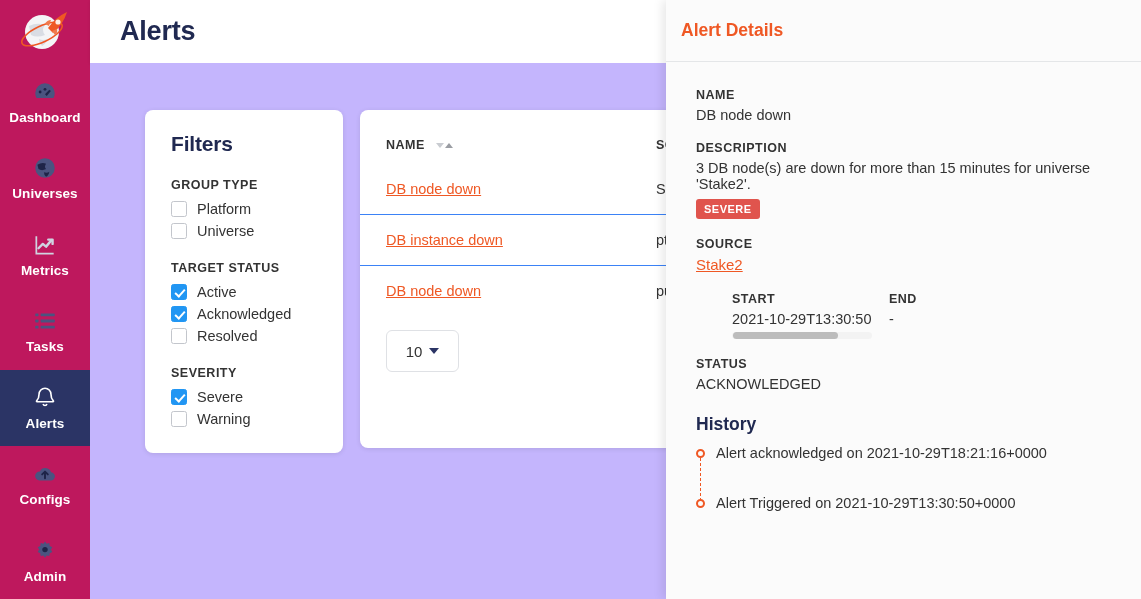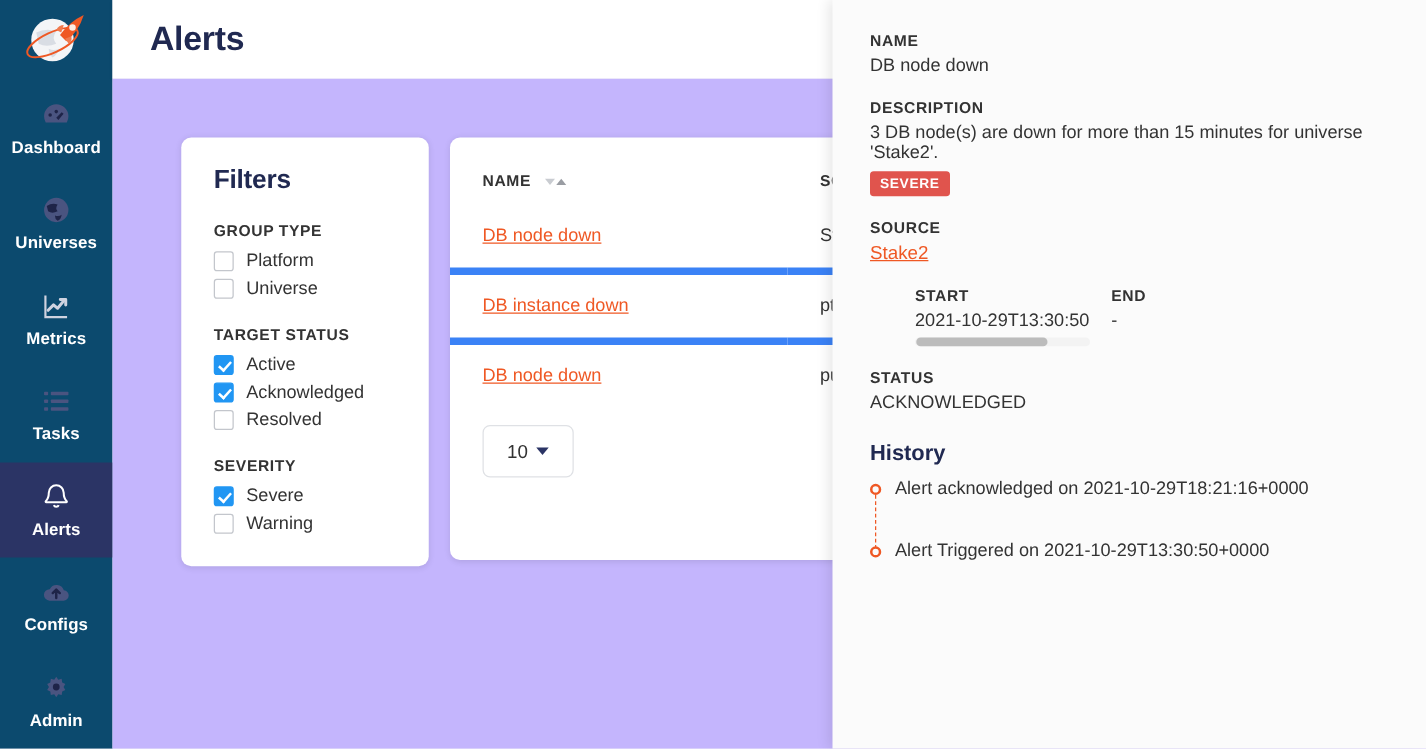--- a/index.html
+++ b/index.html
@@ -6,21 +6,21 @@
   html, body {
     width:1141px; height:599px;
     font-family:"Liberation Sans", sans-serif;
     background:#f5f5f6; overflow:hidden;
   }
   #app { position:relative; width:1141px; height:599px; }
 
   
   .sidebar {
     position:absolute; left:0; top:0; width:90px; height:599px;
-    background:#0c4a6e; display:flex; flex-direction:column; align-items:center;
+    background:#be185d; display:flex; flex-direction:column; align-items:center;
   }
   .logo-wrap { width:90px; height:64px; display:flex; align-items:center; justify-content:center; }
   .nav-item {
     width:90px; height:77px; display:flex; flex-direction:column;
     align-items:center; justify-content:center; gap:5px; cursor:pointer;
   }
   .nav-item.active { background:#2b3465; }
   .nav-label { color:#ffffff; font-size:13.5px; font-weight:700; letter-spacing:.1px; }
   .nav-icon { width:26px; height:26px; display:block; }
 
@@ -56,21 +56,21 @@
   }
   .check-label { font-size:14.5px; color:#333333; }
 
   
   .table-card { position:absolute; left:270px; top:47px; width:620px; height:338px; overflow:hidden; }
   .tbl { width:100%; border-collapse:collapse; table-layout:fixed; }
   .tbl th {
     font-size:12.5px; font-weight:700; color:#333333; letter-spacing:.5px;
     text-align:left; padding:28px 0 12px 26px; text-transform:uppercase;
   }
-  .tbl td { padding:17px 0 17px 26px; border-top:6px solid #3b82f6; font-size:14.5px; color:#333; }
+  .tbl td { padding:17px 0 17px 26px; border-top:1px solid #3b82f6; font-size:14.5px; color:#333; }
   .tbl tr:first-child td { border-top:none; }
   .col-name { width:270px; }
   .alert-link { color:#ef5824; text-decoration:underline; cursor:pointer; font-size:14.5px; }
   .sort-icons { display:inline-flex; gap:1px; margin-left:7px; vertical-align:1px; }
   .tri { width:0; height:0; border-left:4.5px solid transparent; border-right:4.5px solid transparent; }
   .tri.dn { border-top:5px solid #c9ccd1; }
   .tri.up { border-bottom:5px solid #9a9da3; }
   .pager { padding:14px 0 0 26px; }
   .page-size {
     width:73px; height:42px; border:1px solid #dfe1e5; border-radius:6px; background:#fff;
@@ -296,20 +296,23 @@
       <div class="pager">
         <div class="page-size">
           <span>10</span>
           <span class="caret-dn"></span>
         </div>
       </div>
     </div>
   </div>
 
   <div class="details">
+    <div class="details-head">
+      <div class="details-title">Alert Details</div>
+    </div>
 
     <div class="details-body">
 
       <div class="field">
         <div class="field-label">NAME</div>
         <div class="field-value">DB node down</div>
       </div>
 
       <div class="field">
         <div class="field-label">DESCRIPTION</div>

